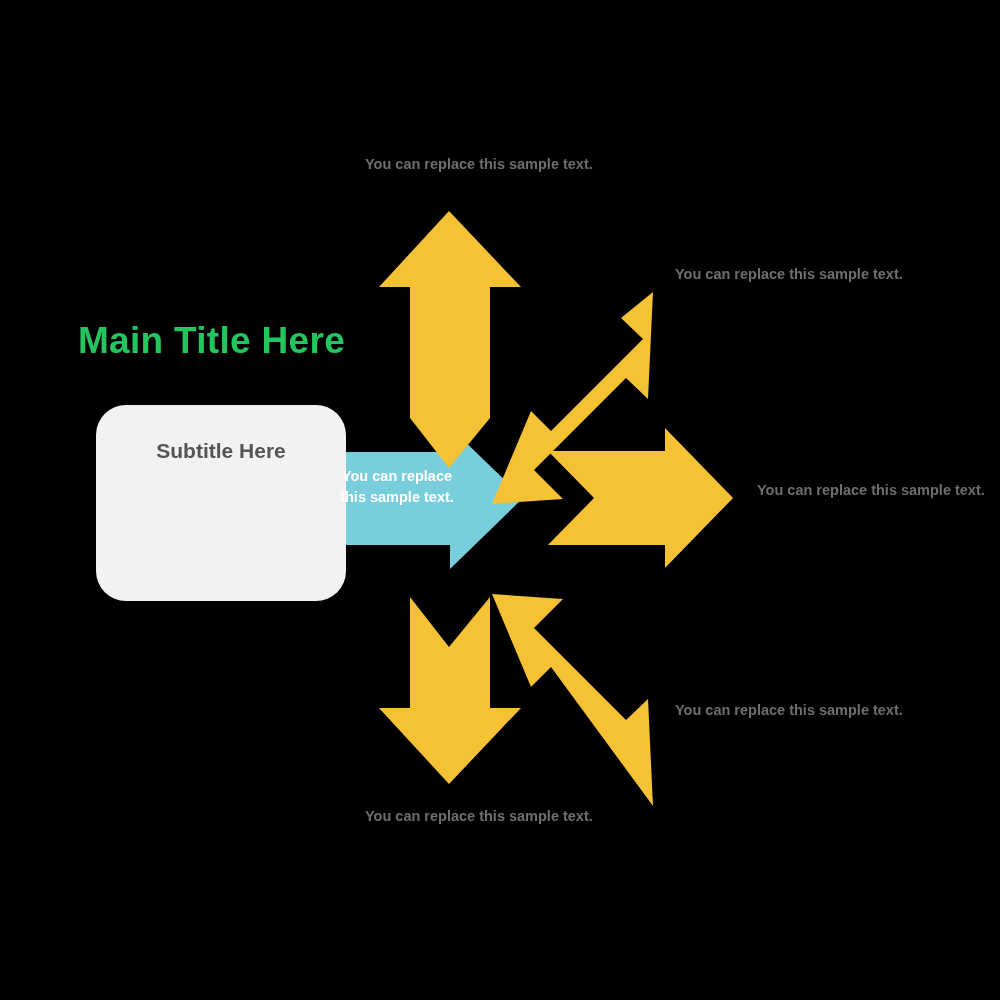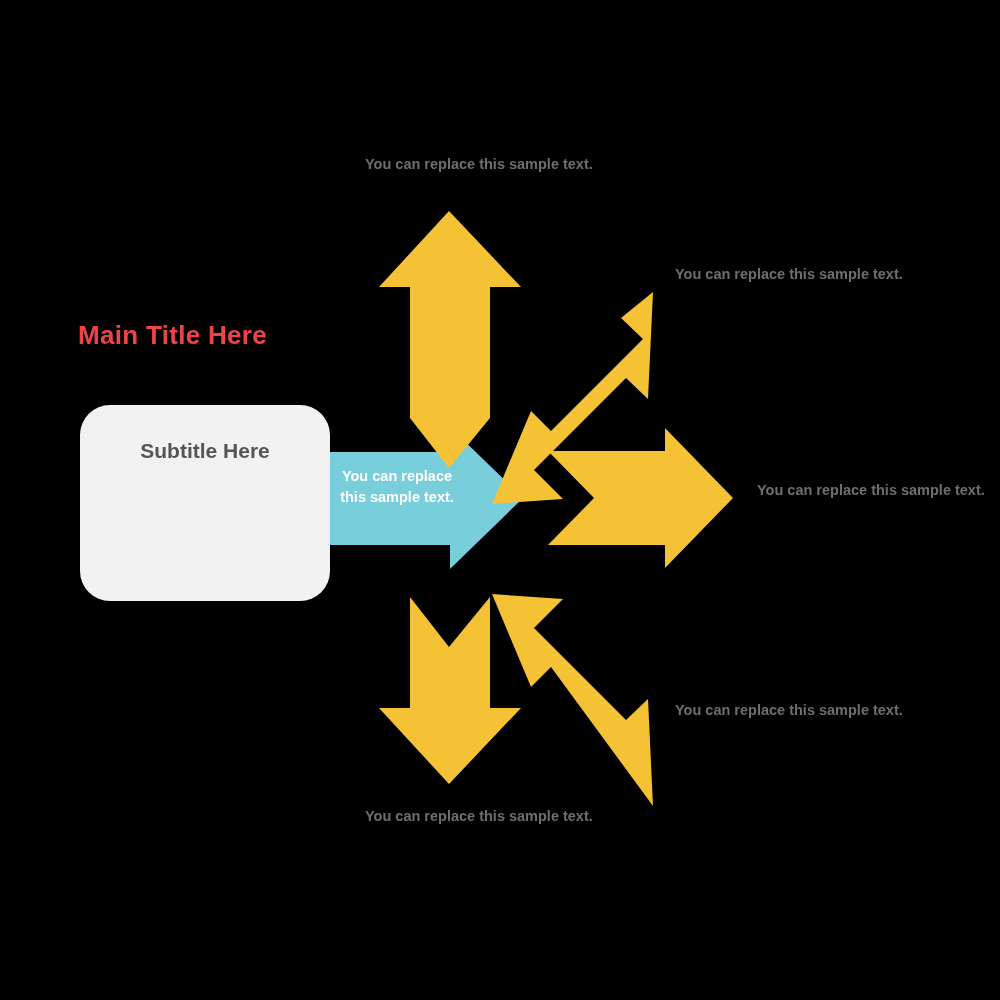--- a/index.html
+++ b/index.html
@@ -19,29 +19,29 @@
     position: absolute;
     left: 0;
     top: 0;
     width: 1000px;
     height: 1000px;
   }
   .main-title {
     position: absolute;
     left: 78px;
     top: 320px;
-    font-size: 26px;
+    font-size: 37px;
     font-weight: bold;
-    color: #ef4444;
+    color: #22c55e;
     letter-spacing: 0.3px;
     white-space: nowrap;
   }
   .info-card {
     position: absolute;
-    left: 80px;
+    left: 96px;
     top: 405px;
     width: 250px;
     height: 196px;
     background: #F2F2F2;
     border-radius: 30px;
     box-sizing: border-box;
     padding: 34px 26px 0 26px;
   }
   .card-subtitle {
     font-size: 21px;

